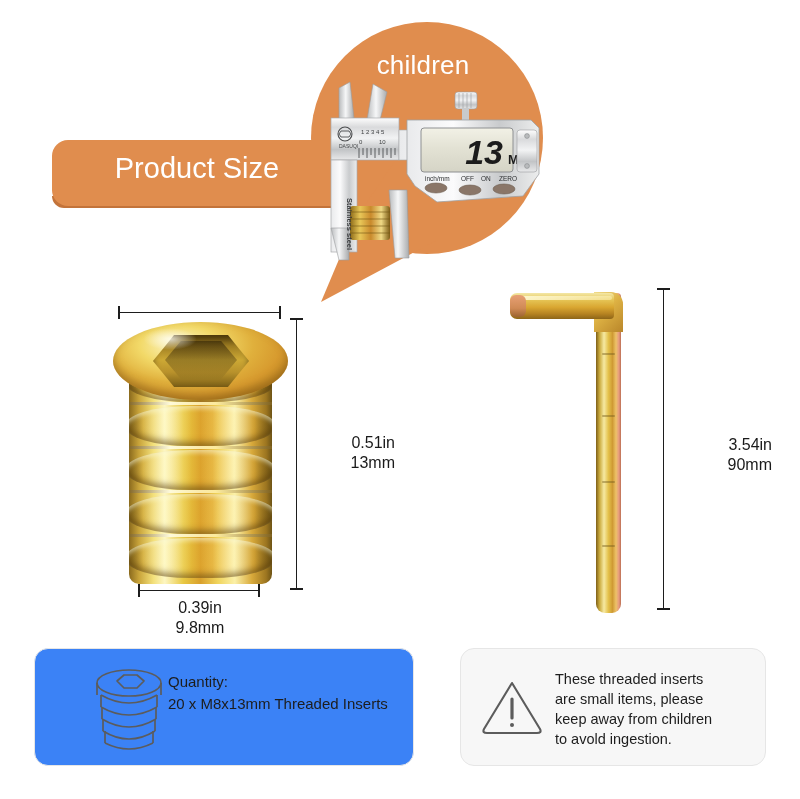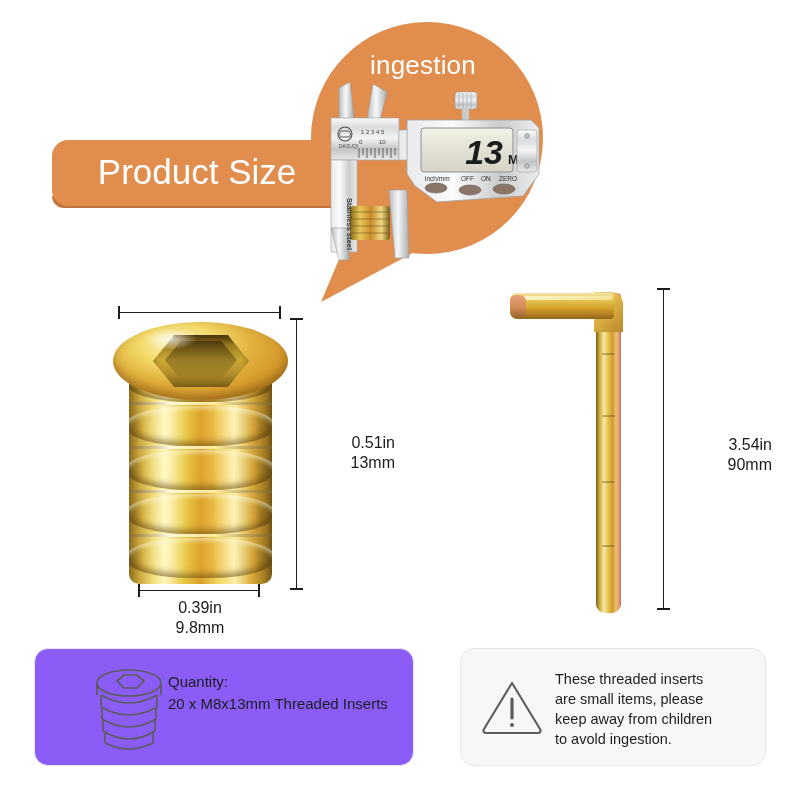--- a/index.html
+++ b/index.html
@@ -82,21 +82,21 @@
     height: 12px;
     background: #c3733a;
     border-radius: 0 0 0 14px;
   }
   .banner-text {
     position: absolute;
     left: 0; top: 12px;
     width: 290px;
     text-align: center;
     color: #ffffff;
-    font-size: 35px;
+    font-size: 29px;
     z-index: 3;
   }
 
   
   .caliper {
     position: absolute;
     left: 317px;
     top: 78px;
     width: 232px;
     height: 192px;
@@ -310,21 +310,21 @@
   }
 </style>
 </head>
 <body>
 
 <div id="canvas">
 
   <div class="bubble-wrap">
     <div class="bubble-circle" style="background: rgb(224, 141, 78);"></div>
     <div class="bubble-tail" style="background: rgb(224, 141, 78);"></div>
-    <div class="bubble-label">ingestion</div>
+    <div class="bubble-label">children</div>
   </div>
 
   <div class="caliper">
     <svg width="232" height="192" viewBox="0 0 232 192">
       <defs>
         <linearGradient id="steel" x1="0" y1="0" x2="0" y2="1">
           <stop offset="0%" stop-color="#fdfdfd"></stop>
           <stop offset="22%" stop-color="#d9dadc"></stop>
           <stop offset="48%" stop-color="#f2f3f4"></stop>
           <stop offset="75%" stop-color="#c2c4c6"></stop>
@@ -468,21 +468,21 @@
     <div class="wrench-speck" style="top:198px"></div>
     <div class="wrench-speck" style="top:262px"></div>
   </div>
 
   <div class="dim-v" style="left:663px; top:288px; height:322px;"></div>
   <div class="cap-h" style="left:657px; top:288px;"></div>
   <div class="cap-h" style="left:657px; top:608px;"></div>
   <div class="dim-label left-align" style="left:672px; top:435px; width:100px;">3.54in
 90mm</div>
 
-  <div class="info-box" id="quantity-box" style="background: #8b5cf6; border-color: rgb(230, 230, 230);">
+  <div class="info-box" id="quantity-box" style="background: #3b82f6; border-color: rgb(230, 230, 230);">
     <div class="icon-insert-line">
       <svg width="84" height="88" viewBox="0 0 84 88">
         <g fill="none" stroke="#5c5c5c" stroke-width="1.7" stroke-linejoin="round">
           <ellipse cx="42" cy="18" rx="32" ry="13"></ellipse>
           <path d="M30 16 L37 10 L50 10 L57 16 L50 23 L37 23 Z"></path>
           <path d="M10 18 L10 30"></path>
             <path d="M74 18 L74 30"></path>
           <path d="M14 30 q28 16 56 0"></path>
           <path d="M14 30 L14 42"></path>
             <path d="M70 30 L70 42"></path>

